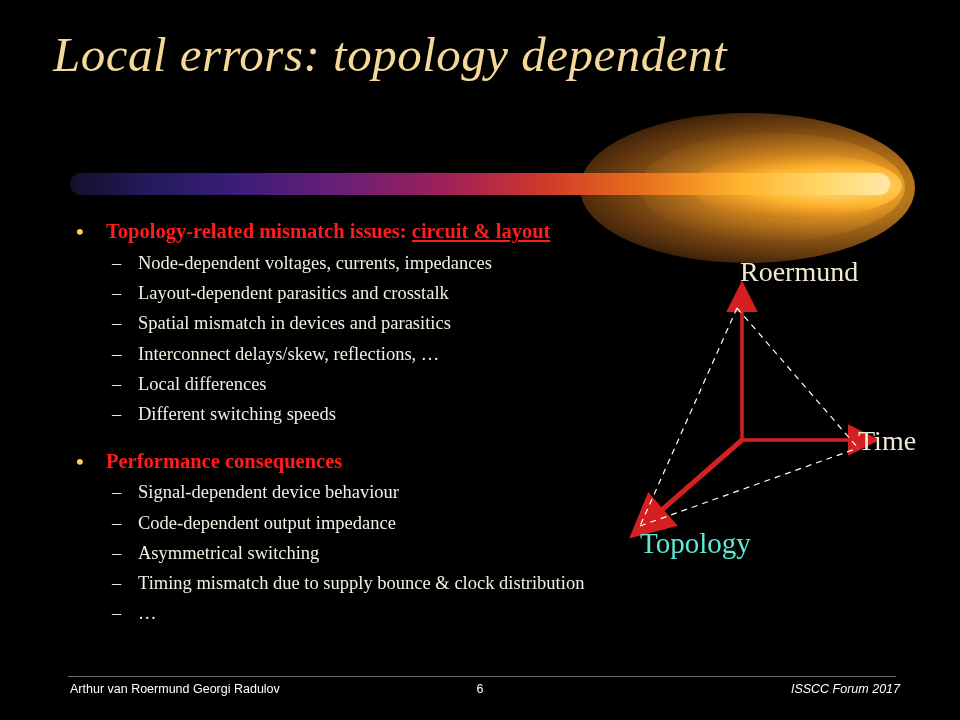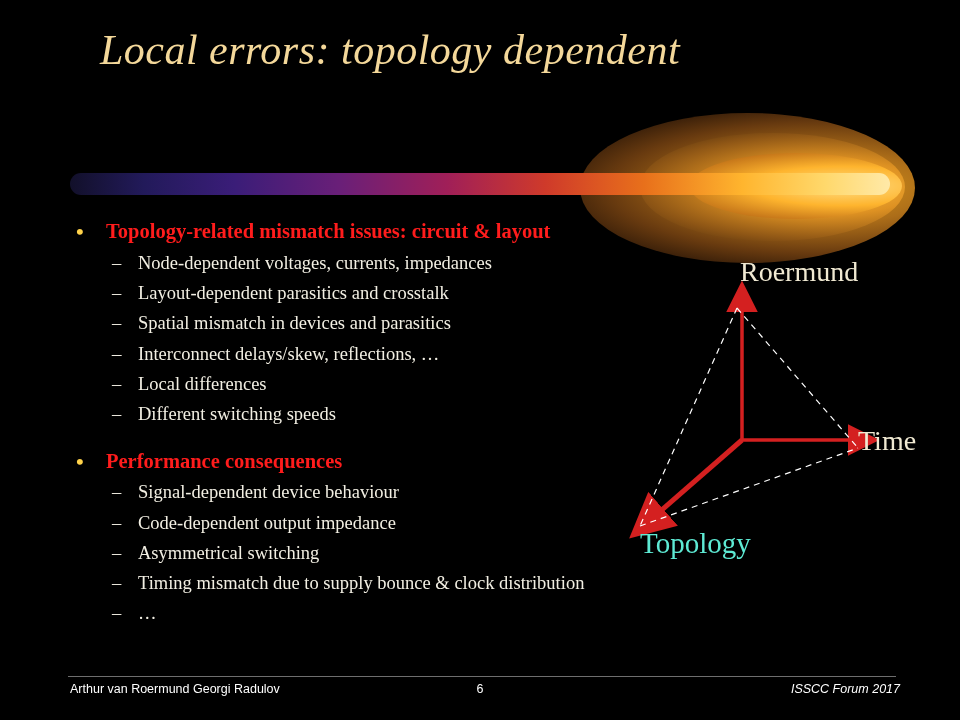--- a/index.html
+++ b/index.html
@@ -19,21 +19,21 @@
   
   #title {
     position: absolute;
     top: 26px;
     left: 0;
     width: 780px;
     text-align: center;
     color: #f4d89a;
     font-family: "Liberation Serif", serif;
     font-style: italic;
-    font-size: 42px;
+    font-size: 49px;
     letter-spacing: 0.5px;
     white-space: nowrap;
   }
 
   
   #comet-wrap {
     position: absolute;
     left: 0;
     top: 105px;
     width: 960px;
@@ -99,20 +99,21 @@
   }
   .lvl1 .dot {
     position: absolute;
     left: 10px;
     top: 3px;
     color: #ffd24a;
     font-size: 22px;
     line-height: 1;
   }
   .lvl1 .underline {
+    text-decoration: underline;
   }
   .lvl2 {
     position: relative;
     color: #f2efe3;
     font-size: 18.5px;
     padding-left: 72px;
     margin-bottom: 3.5px;
     line-height: 1.45;
     white-space: nowrap;
   }

